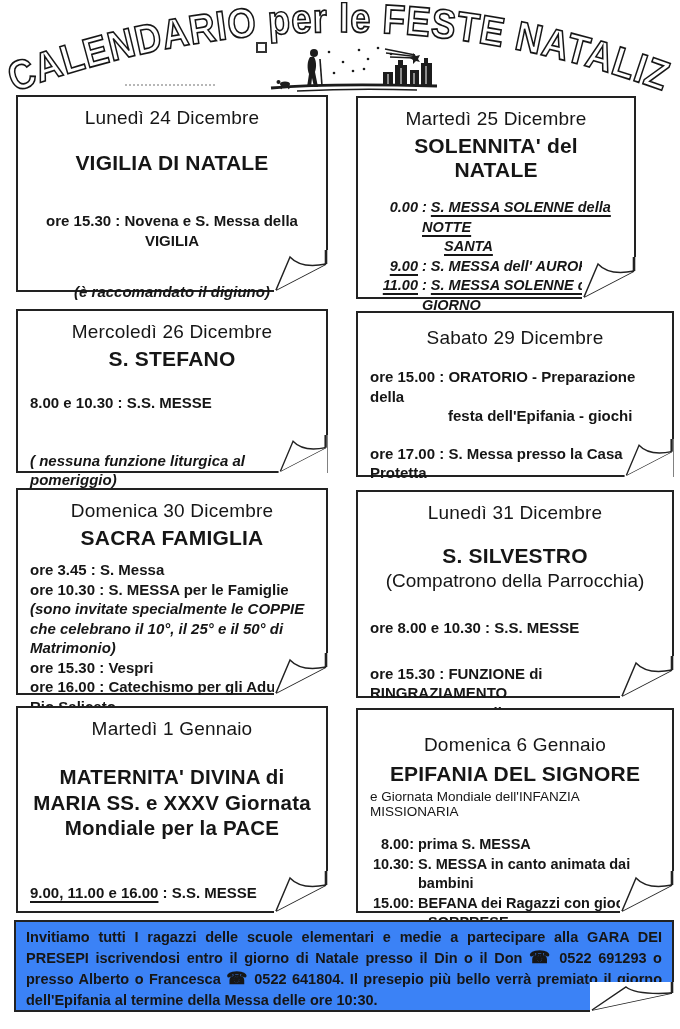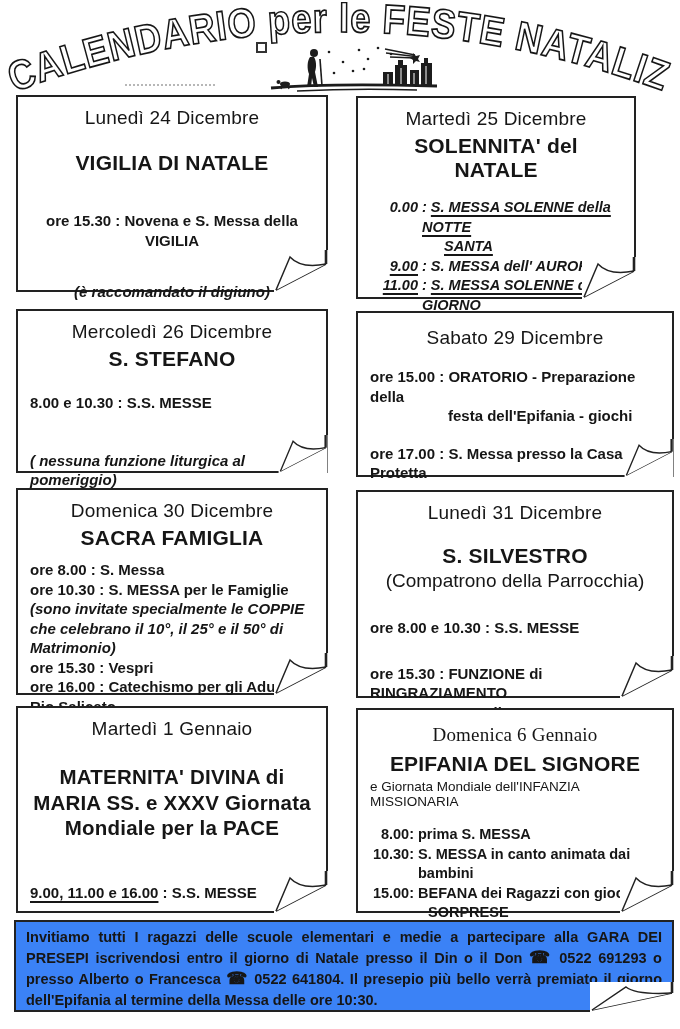--- a/index.html
+++ b/index.html
@@ -174,21 +174,21 @@
       <path d="M52,0 L52,14" stroke="#222" stroke-width="2.6" fill="none"></path>
       <path d="M2,40 L52,14" stroke="#222" stroke-width="1.5" fill="none"></path>
       <path d="M2,40 L16,7 Q27,19 52,14" fill="#fff" stroke="#222" stroke-width="1.5"></path>
     </svg>
   </div>
 
   <div class="box b30" style="left:16px;top:488px;width:312px;height:207px;">
     <div class="date">Domenica 30 Dicembre</div>
     <div class="btitle" style="margin-top:4px;">SACRA FAMIGLIA</div>
     <div class="ln body">
-      <div>ore 8.00 : S. Messa</div>
+      <div>ore 3.45 : S. Messa</div>
       <div><span>ore 10.30 : S. MESSA per le Famiglie </span><span class="i">(sono invitate specialmente le COPPIE che celebrano il 10°, il 25° e il 50° di Matrimonio)</span></div>
       <div>ore 15.30 : Vespri</div>
       <div>ore 16.00 : Catechismo per gli Adulti a Rio Saliceto.</div>
     </div>
     <svg class="fold" width="54" height="42" viewBox="0 0 54 42">
       <rect width="54" height="42" fill="#fff"></rect>
       <path d="M52,0 L52,14" stroke="#222" stroke-width="2.6" fill="none"></path>
       <path d="M2,40 L52,14" stroke="#222" stroke-width="1.5" fill="none"></path>
       <path d="M2,40 L16,7 Q27,19 52,14" fill="#fff" stroke="#222" stroke-width="1.5"></path>
     </svg>
@@ -218,21 +218,21 @@
     </div>
     <svg class="fold" width="54" height="42" viewBox="0 0 54 42">
       <rect width="54" height="42" fill="#fff"></rect>
       <path d="M52,0 L52,14" stroke="#222" stroke-width="2.6" fill="none"></path>
       <path d="M2,40 L52,14" stroke="#222" stroke-width="1.5" fill="none"></path>
       <path d="M2,40 L16,7 Q27,19 52,14" fill="#fff" stroke="#222" stroke-width="1.5"></path>
     </svg>
   </div>
 
   <div class="box b6g" style="left:356px;top:708px;width:318px;height:205px;">
-    <div class="date" style="margin-top:10px;font-family:Liberation Serif, serif;">Domenica 6 Gennaio</div>
+    <div class="date" style="margin-top:20px;">Domenica 6 Gennaio</div>
     <div class="btitle" style="margin-top:6px;">EPIFANIA DEL SIGNORE</div>
     <div class="subtl-sm">e Giornata Mondiale dell'INFANZIA MISSIONARIA</div>
     <div class="sched">
       <div class="srow">
         <span class="st">8.00:</span>
           <span class="sr">prima S. MESSA</span>
       </div>
       <div class="srow">
         <span class="st">10.30:</span>
           <span class="sr">S. MESSA in canto animata dai bambini</span>

